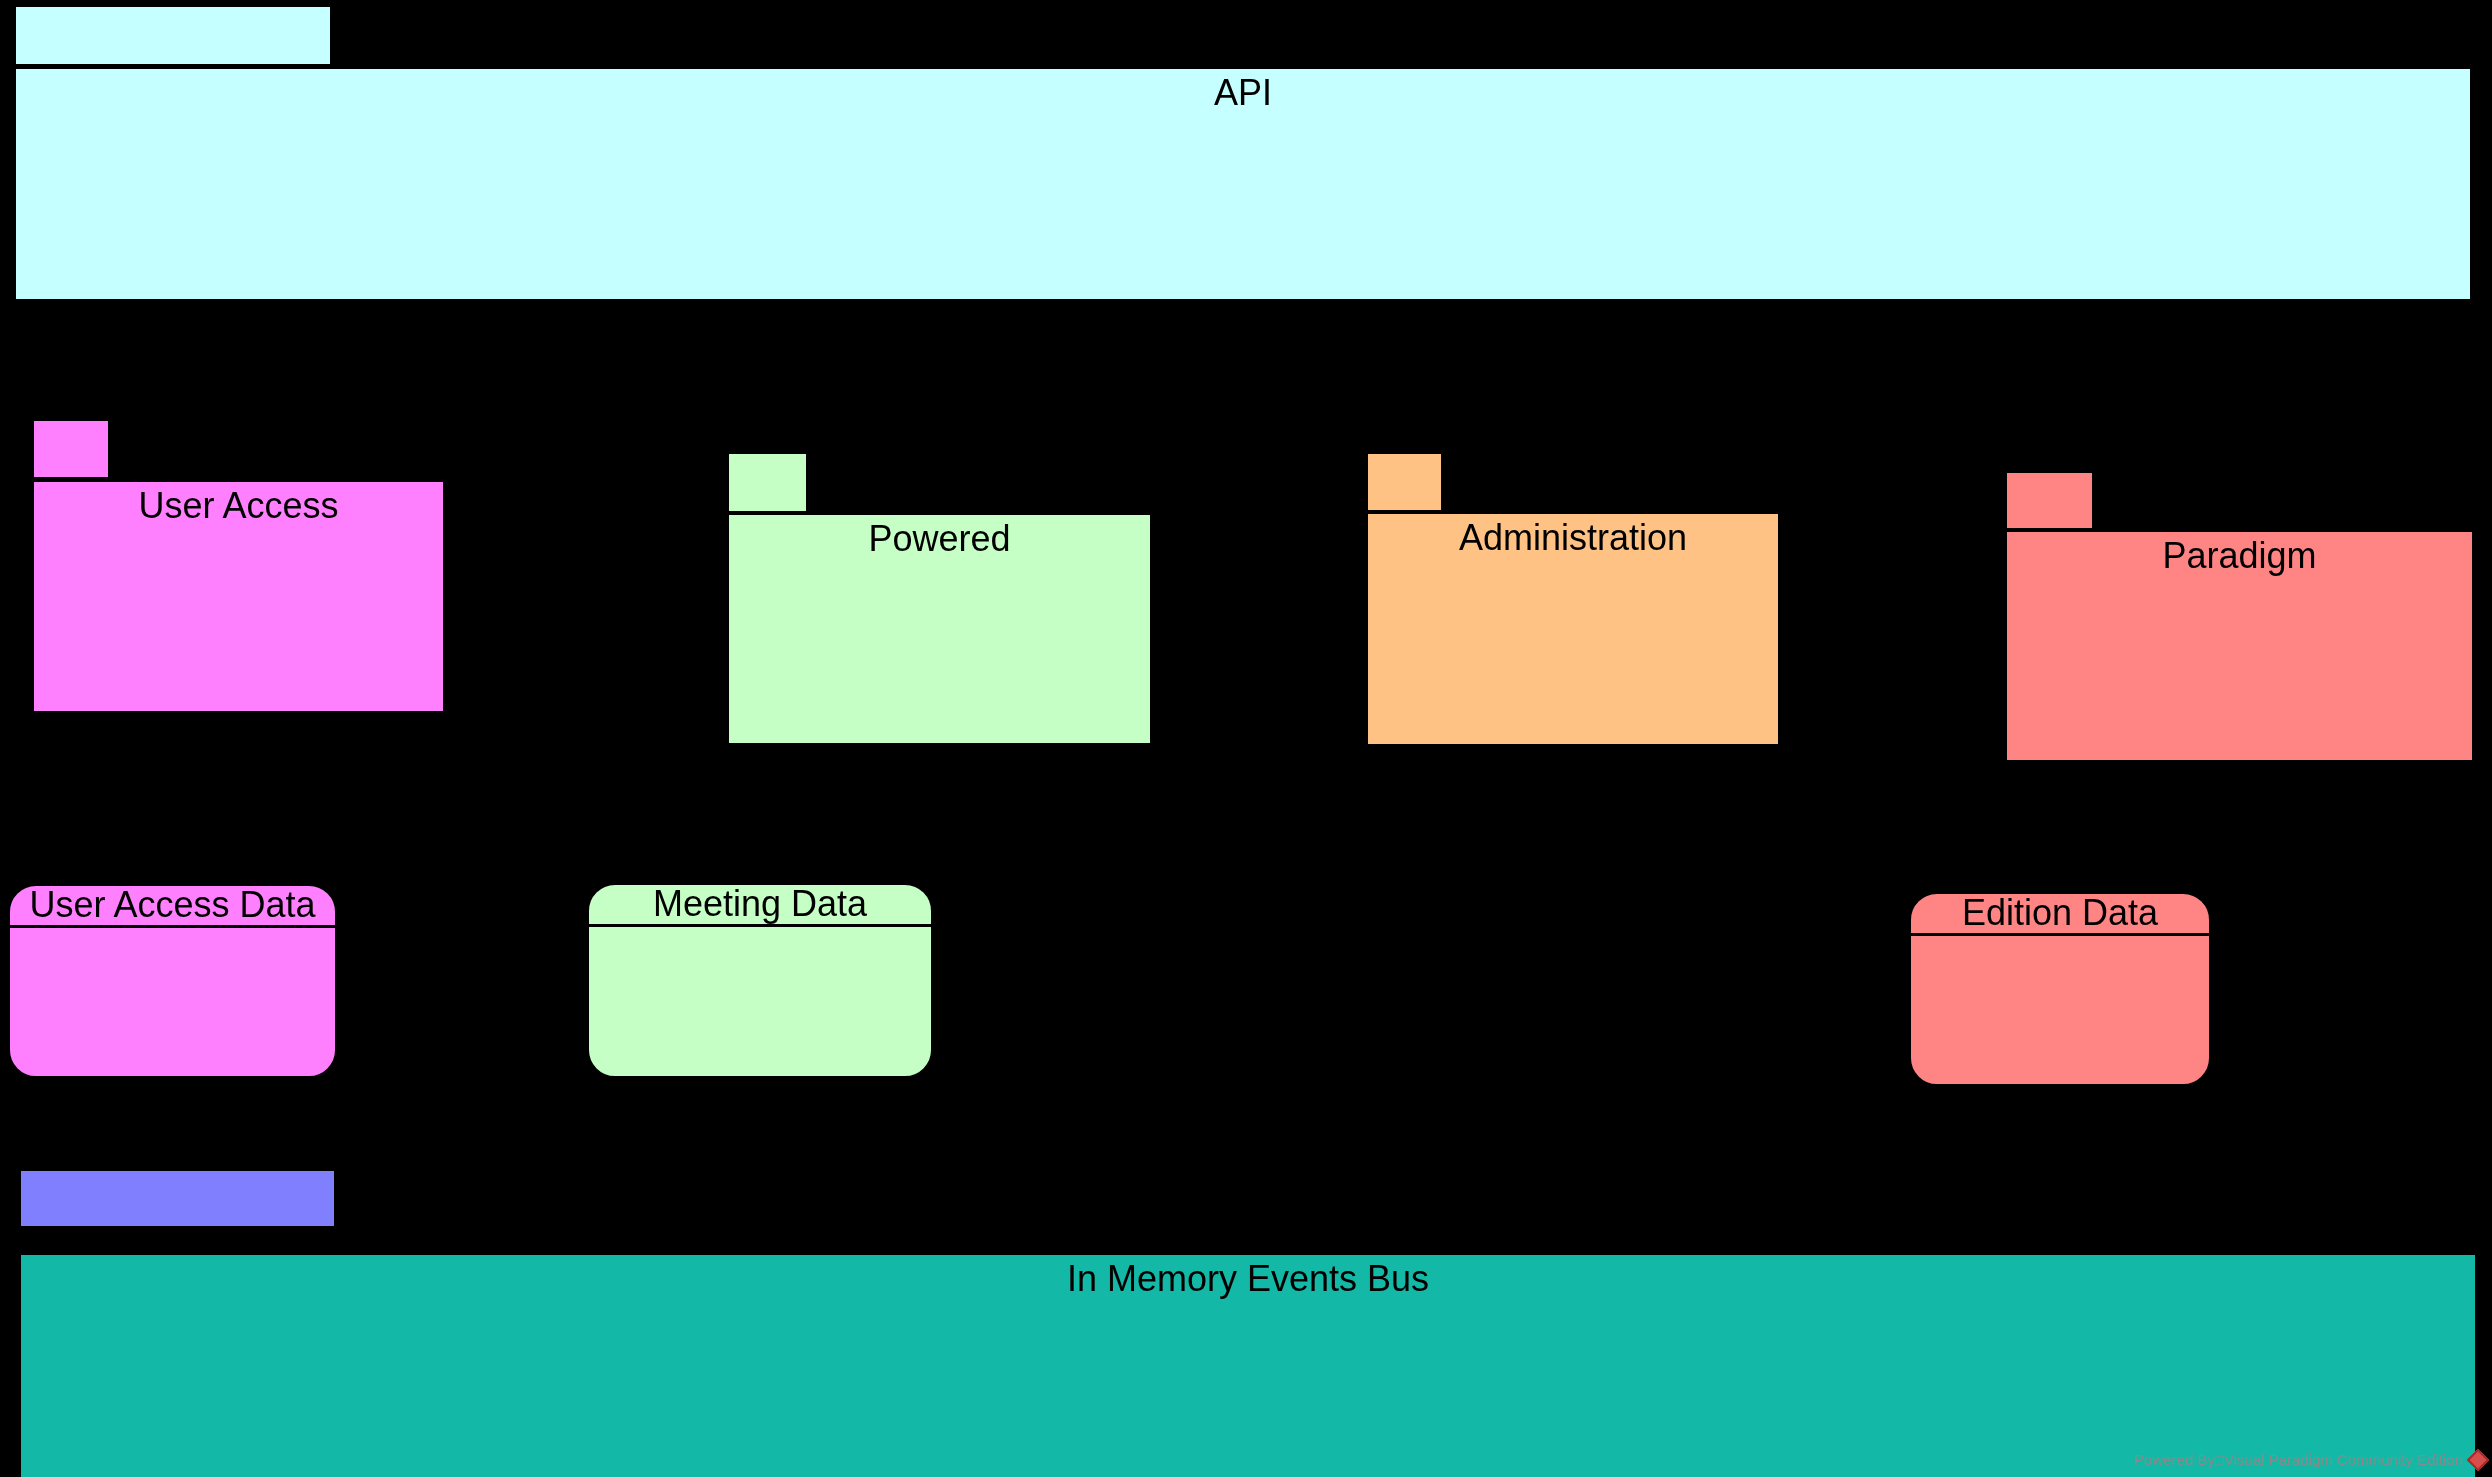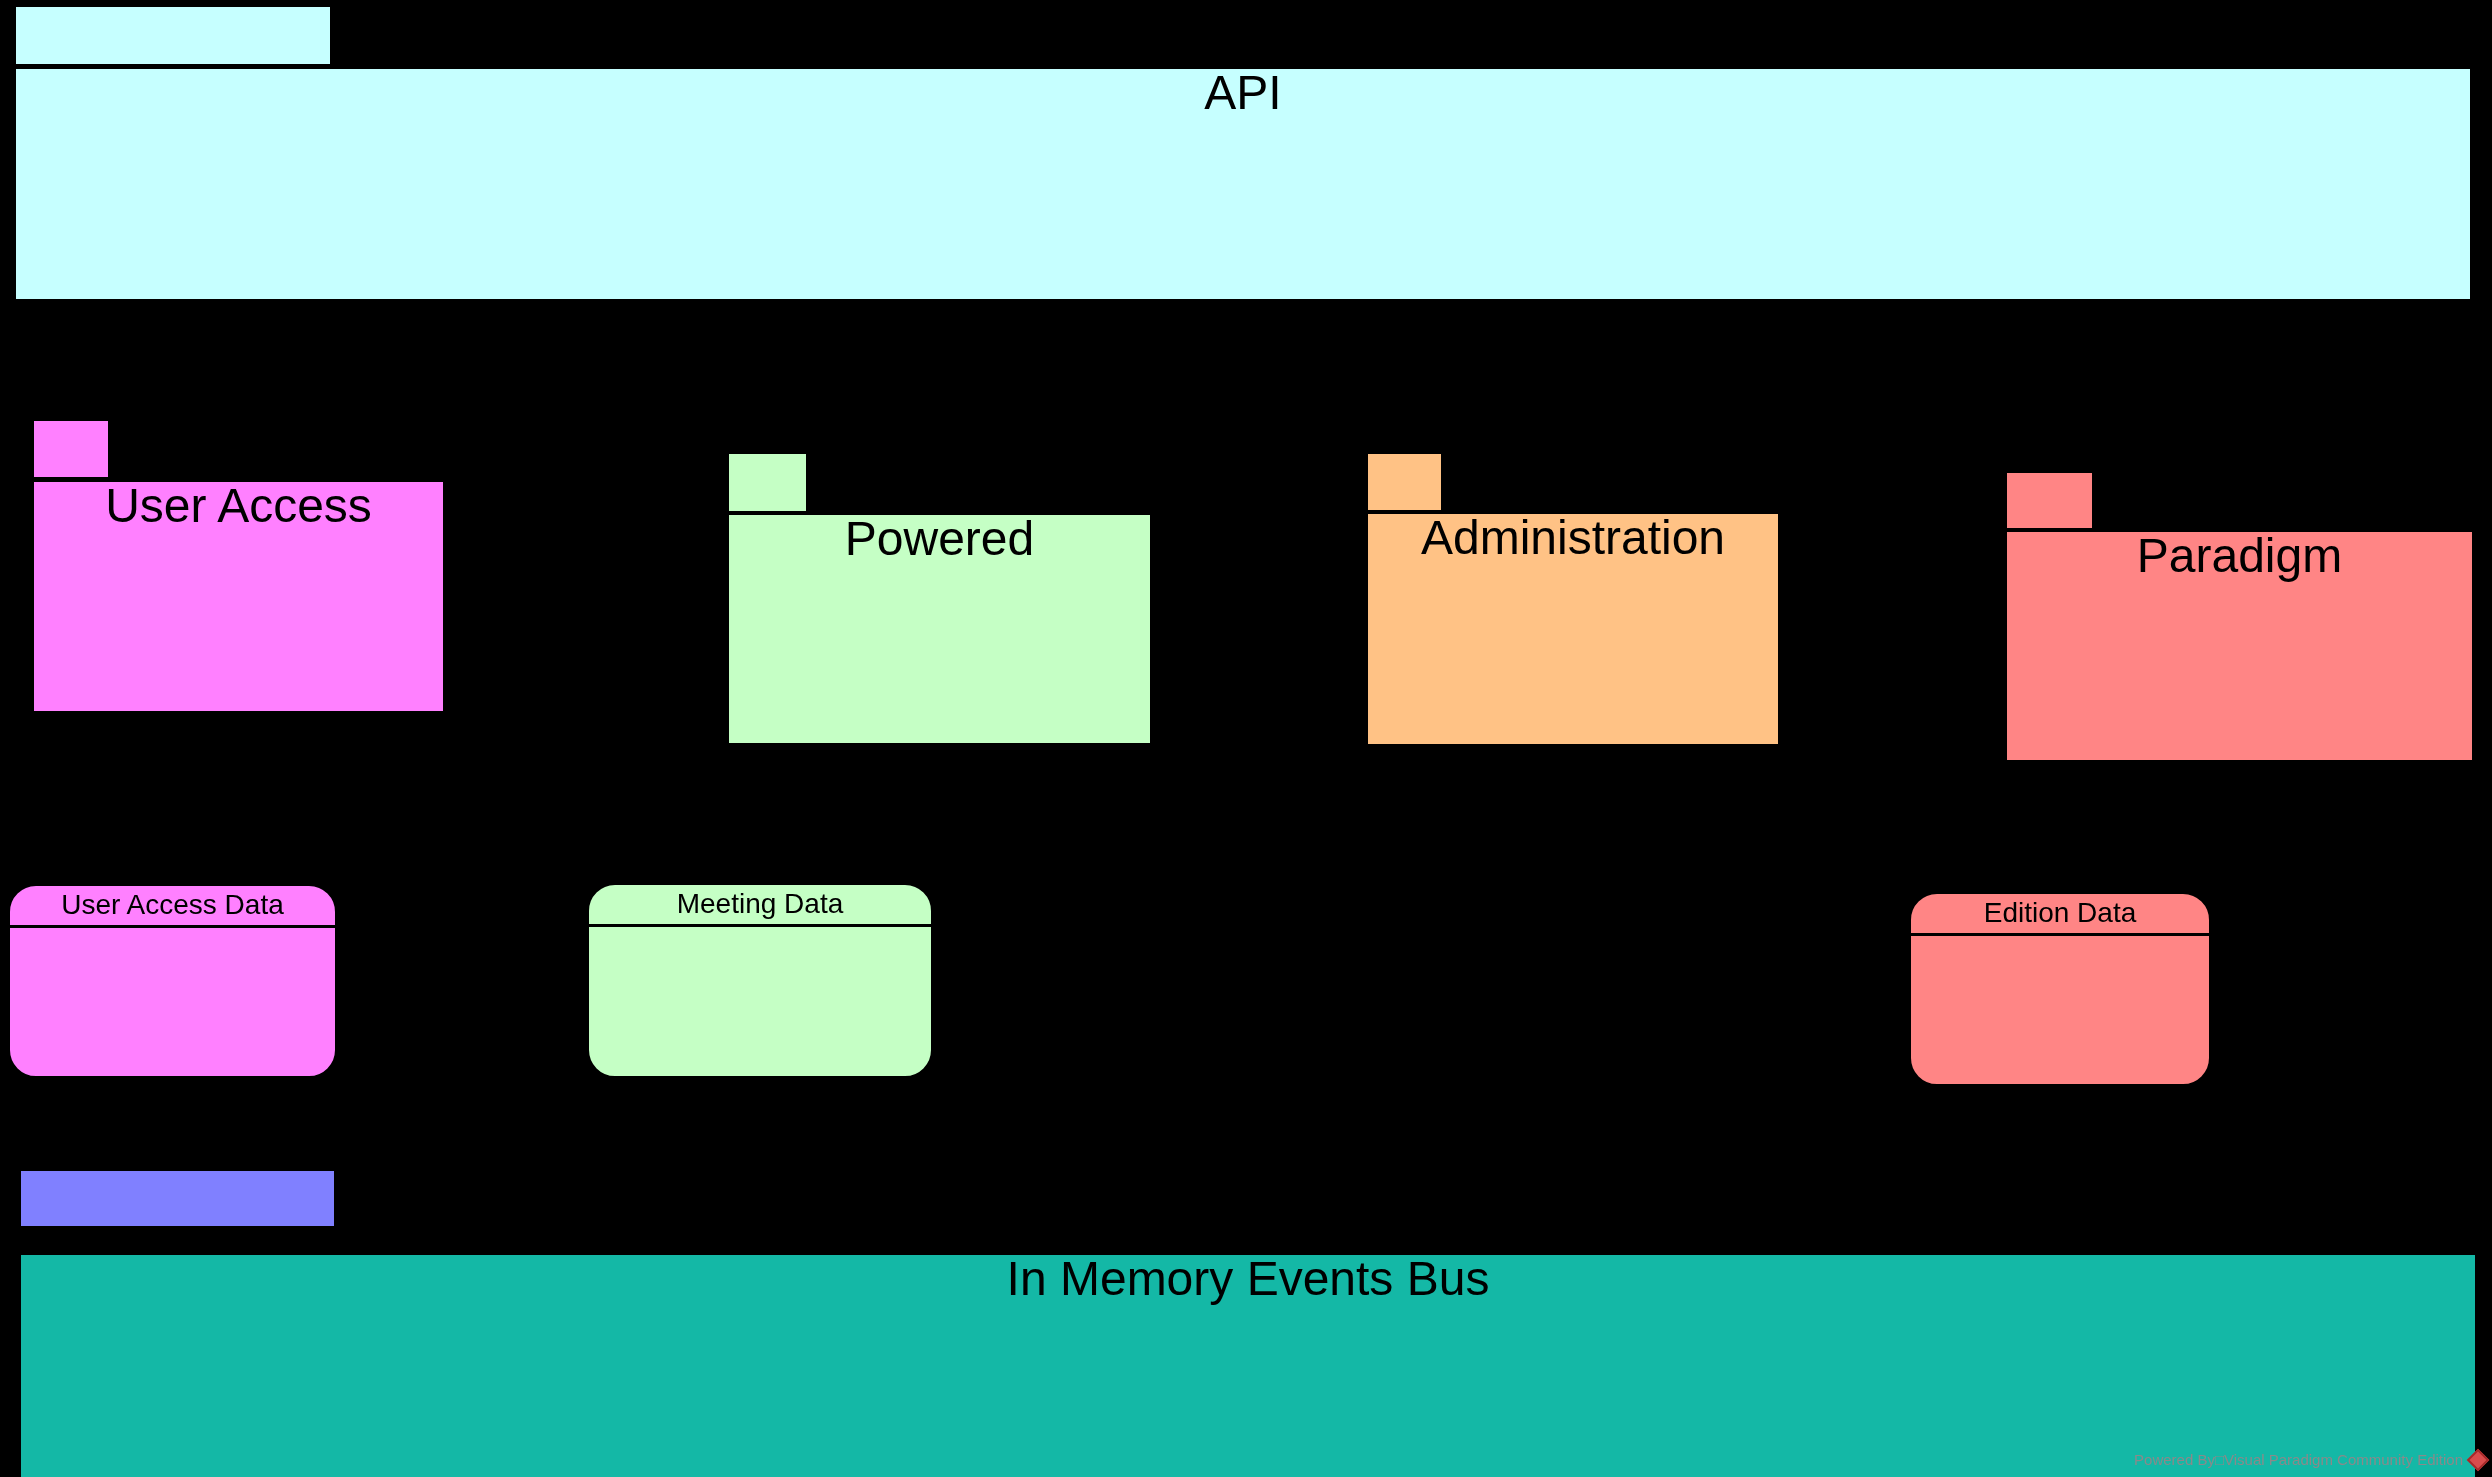--- a/index.html
+++ b/index.html
@@ -24,37 +24,37 @@
   .pkg-body {
     position: absolute;
     box-sizing: border-box;
     border: 2px solid #000;
     border-top: 3px solid #000;
   }
   .pkg-label {
     width: 100%;
     margin-top: 3px;
     text-align: center;
-    font-size: 48px;
+    font-size: 36px;
     line-height: 42px;
     white-space: nowrap;
   }
   .store {
     position: absolute;
     box-sizing: border-box;
     border: 2px solid #000;
     border-radius: 28px;
   }
   .store-title {
     box-sizing: border-box;
     height: 42px;
     line-height: 38px;
     border-bottom: 3px solid #000;
     text-align: center;
-    font-size: 28px;
+    font-size: 36px;
     white-space: nowrap;
     overflow: hidden;
   }
   .watermark {
     position: absolute;
     right: 2px;
     top: 1449px;
     height: 22px;
     display: flex;
     align-items: center;

